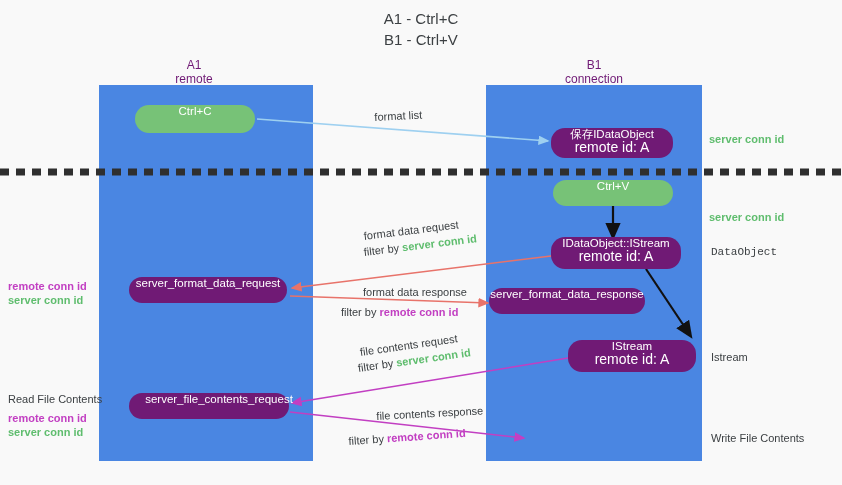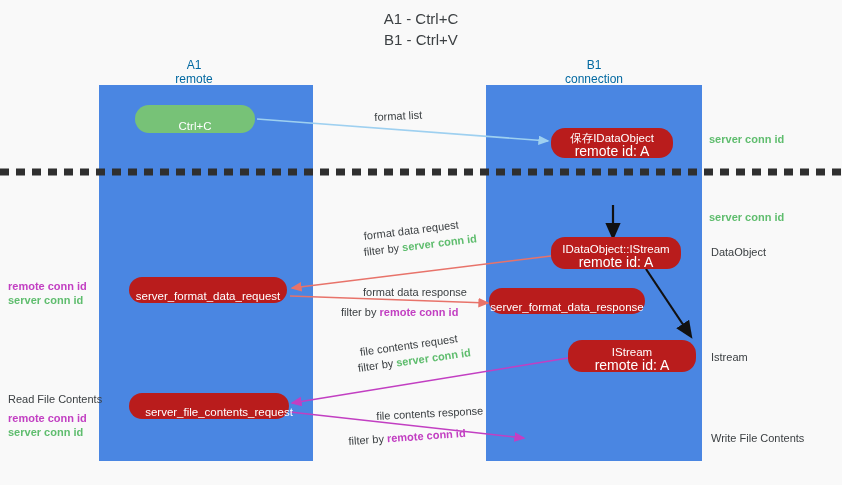--- a/index.html
+++ b/index.html
@@ -9,31 +9,31 @@
     font-family:"Liberation Sans", sans-serif;
     color:#3c4043;
     overflow:hidden;
     position:relative;
   }
   #stage{position:absolute;left:0;top:0;width:842px;height:366px;}
   svg#wires{position:absolute;left:0;top:0;width:842px;height:485px;pointer-events:none;}
 
   .col{position:absolute;background:#4a86e2;}
   .col-head{
-    position:absolute;text-align:center;font-size:12px;color:#0369a1;
+    position:absolute;text-align:center;font-size:12px;color:#701a75;
     line-height:14px;white-space:pre-line;
   }
 
   .node{
     position:absolute;box-sizing:border-box;
-    display:flex;flex-direction:column;align-items:center;justify-content:flex-end;
+    display:flex;flex-direction:column;align-items:center;justify-content:flex-start;
     color:#ffffff;font-size:11.5px;line-height:13px;text-align:center;border-radius:14px;
   }
   .node.green{background:#77c277;}
-  .node.orange{background:#b91c1c;}
+  .node.orange{background:#701a75;}
   .node .l2{font-size:14px;}
 
   .lbl{position:absolute;font-size:11px;line-height:14px;color:#3c4043;white-space:nowrap;}
   .lbl.green{color:#5fbd6e;font-weight:bold;}
   .lbl.magenta{color:#c23fc2;font-weight:bold;}
   .lbl.rot{transform-origin:left top;}
   .lbl .g{color:#5fbd6e;font-weight:bold;}
   .lbl .m{color:#c23fc2;font-weight:bold;}
 
   .title{
@@ -94,20 +94,23 @@
 
   <div class="node green" style="left:135px;top:105px;width:120px;height:28px;">
     <span>Ctrl+C</span>
   </div>
 
   <div class="node orange" style="left:551px;top:128px;width:122px;height:30px;">
     <span>保存IDataObject</span>
     <span class="l2">remote id: A</span>
   </div>
 
+  <div class="node green" style="left:553px;top:180px;width:120px;height:26px;">
+    <span>Ctrl+V</span>
+  </div>
 
   <div class="node orange" style="left:551px;top:237px;width:130px;height:32px;">
     <span>IDataObject::IStream</span>
     <span class="l2">remote id: A</span>
   </div>
 
   <div class="node orange" style="left:129px;top:277px;width:158px;height:26px;">
     <span>server_format_data_request</span>
   </div>
 
@@ -141,17 +144,17 @@
 
   <div class="lbl magenta" style="left:8px;top:279px;">remote conn id</div>
   <div class="lbl green" style="left:8px;top:293px;">server conn id</div>
 
   <div class="lbl" style="left:8px;top:392px;">Read File Contents</div>
   <div class="lbl magenta" style="left:8px;top:411px;">remote conn id</div>
   <div class="lbl green" style="left:8px;top:425px;">server conn id</div>
 
   <div class="rt green" style="left:709px;top:132px;">server conn id</div>
   <div class="rt green" style="left:709px;top:210px;">server conn id</div>
-  <div class="rt" style="left:711px;top:245px;">DataObject</div>
+  <div class="rt" style="left:711px;top:245px;font-family:Liberation Mono, monospace;">DataObject</div>
   <div class="rt" style="left:711px;top:350px;">Istream</div>
   <div class="rt" style="left:711px;top:431px;">Write File Contents</div>
 
 </div>
 
 </body></html>

